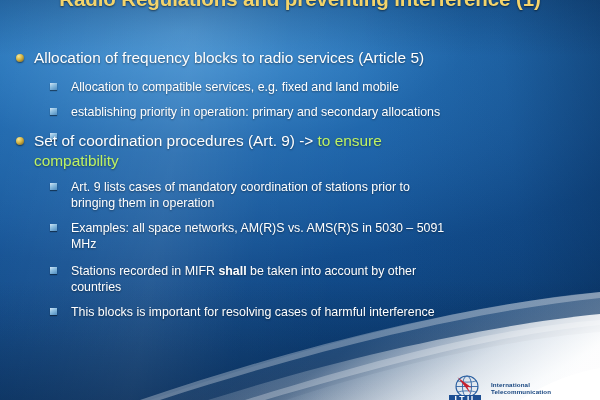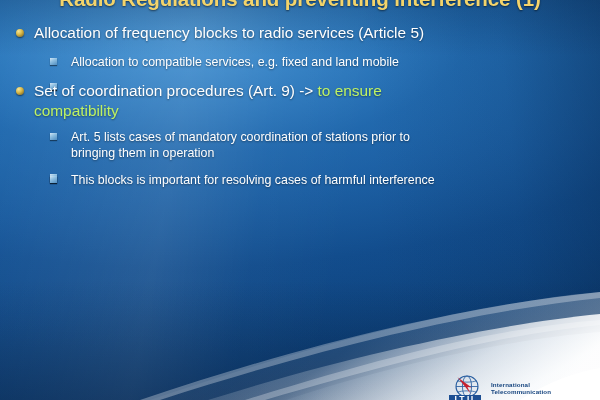--- a/index.html
+++ b/index.html
@@ -81,21 +81,21 @@
     display: block;
     font-size: 20.5px;
     font-weight: bold;
     color: #f3d46b;
     letter-spacing: -0.1px;
     text-shadow: 0 1px 2px rgba(0,0,0,0.55);
     white-space: nowrap;
   }
   .content {
     position: absolute;
-    top: 23px;
+    top: 48px;
     left: 0;
     width: 483px;
     z-index: 4;
   }
   .l1 {
     position: relative;
     padding-left: 34px;
     padding-right: 14px;
     margin-bottom: 2px;
     min-height: 22px;
@@ -217,43 +217,46 @@
       <div class="l1">
         <span class="bullet1"></span>
         <span class="l1-text">Allocation of frequency blocks to radio services (Article 5)</span>
       </div>
       <div class="l2">
         <span class="bullet2"></span>
         <span class="l2-text">Allocation to compatible services, e.g. fixed and land mobile</span>
       </div>
       <div class="l2">
         <span class="bullet2"></span>
+        <span class="l2-text">establishing priority in operation: primary and secondary allocations</span>
       </div>
       <div class="l2">
         <span class="bullet2"></span>
       </div>
     </div>
 
     <div class="group">
       <div class="l1">
         <span class="bullet1"></span>
         <span class="l1-text"><span>Set of coordination procedures (Art. 9) -&gt; </span><span class="hl">to ensure compatibility</span></span>
       </div>
       <div class="l2">
         <span class="bullet2"></span>
-        <span class="l2-text">Art. 5 lists cases of mandatory coordination of stations prior to bringing them in operation</span>
-      </div>
-      <div class="l2">
-        <span class="bullet2"></span>
+        <span class="l2-text">Art. 9 lists cases of mandatory coordination of stations prior to bringing them in operation</span>
+      </div>
+      <div class="l2">
+        <span class="bullet2"></span>
+        <span class="l2-text">Examples: all space networks, AM(R)S vs. AMS(R)S in 5030 – 5091 MHz</span>
       </div>
     </div>
 
     <div class="group">
       <div class="l2">
         <span class="bullet2"></span>
+        <span class="l2-text"><span>Stations recorded in MIFR </span><b>shall</b><span> be taken into account by other countries</span></span>
       </div>
       <div class="l2">
         <span class="bullet2"></span>
         <span class="l2-text">This blocks is important for resolving cases of harmful interference</span>
       </div>
     </div>
 
   </div>
 
   <div class="logo">

